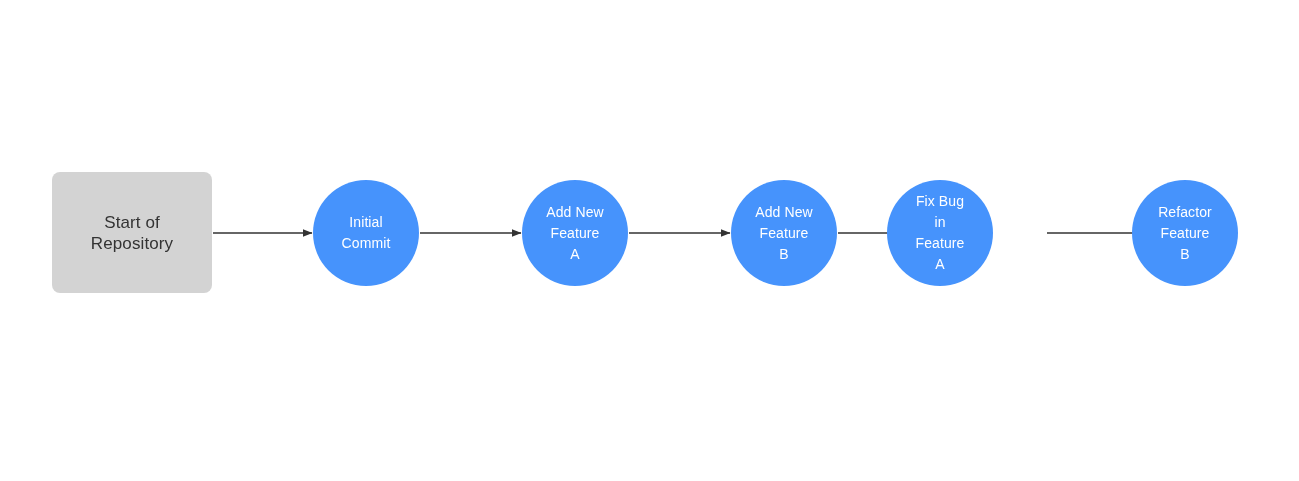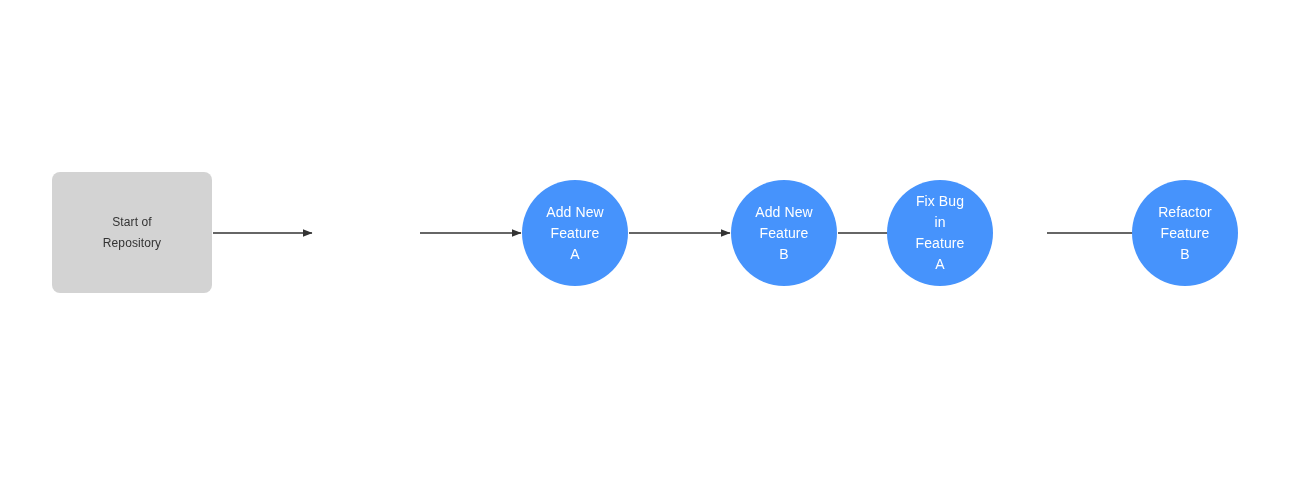--- a/index.html
+++ b/index.html
@@ -36,21 +36,21 @@
     height: 121px;
     background: #d3d3d3;
     border-radius: 8px;
     display: flex;
     align-items: center;
     justify-content: center;
     box-sizing: border-box;
   }
   .start-node .node-label {
     color: #333333;
-    font-size: 12px;
+    font-size: 17px;
     line-height: 21px;
     text-align: center;
     white-space: pre-line;
     letter-spacing: 0.1px;
   }
   
   .commit-node {
     position: absolute;
     top: 180px;
     width: 106px;
@@ -97,20 +97,24 @@
     <line x1="838" y1="233" x2="939" y2="233" stroke="#333333" stroke-width="1.6" marker-end="url(#arrowhead)"></line>
 
     <line x1="1047" y1="233" x2="1150" y2="233" stroke="#333333" stroke-width="1.6" marker-end="url(#arrowhead)"></line>
   </svg>
 
   <div class="start-node">
     <span class="node-label">Start of
 Repository</span>
   </div>
 
+  <div class="commit-node n1">
+    <span class="node-label">Initial
+Commit</span>
+  </div>
 
   <div class="commit-node n2">
     <span class="node-label">Add New
 Feature
 A</span>
   </div>
 
   <div class="commit-node n3">
     <span class="node-label">Add New
 Feature

